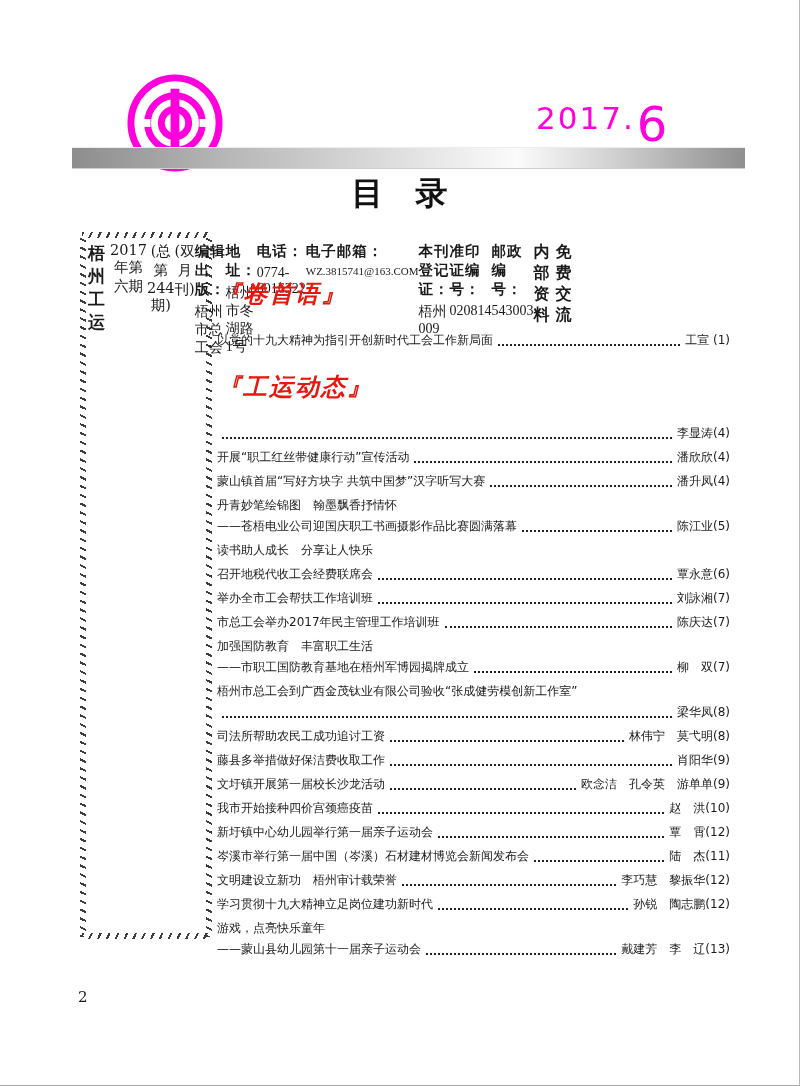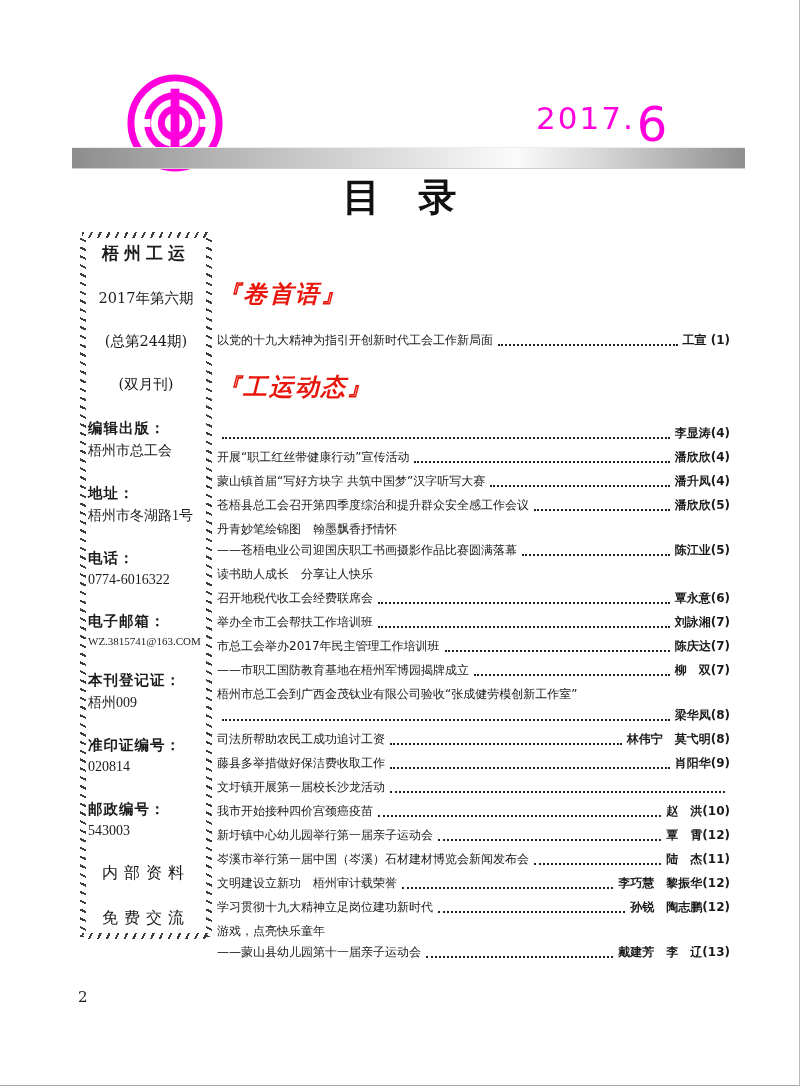--- a/index.html
+++ b/index.html
@@ -24,62 +24,62 @@
   .issue-prefix { font-size:31px; letter-spacing:2px; }
   .issue-number { font-size:48px; line-height:1; margin-left:2px; }
   .gray-bar {
     position:absolute; left:72px; top:147px; width:673px; height:22px;
     background:linear-gradient(90deg,#8d8d8d 0%,#b5b5b5 22%,#dedede 48%,#fbfbfb 66%,#d2d2d2 80%,#8f8f8f 100%);
     border-top:1px solid #ececec;
     border-bottom:1px solid #cfcfcf;
   }
   .page-title {
     position:absolute; left:0; top:172px; width:100%;
-    text-align:center; font-size:38px; font-weight:bold; color:#111;
+    text-align:center; font-size:32px; font-weight:bold; color:#111;
     font-family:"DejaVu Serif","Liberation Serif",serif;
   }
   
   .sidebar {
     position:absolute; left:80px; top:232px; width:132px; height:707px;
   }
   .zz { position:absolute; }
   .zz-top    { left:2px; right:2px; top:0;    height:6px; background:repeating-linear-gradient(115deg,#3c3c3c 0 2px,transparent 2px 8px); }
   .zz-bottom { left:2px; right:2px; bottom:0; height:6px; background:repeating-linear-gradient(115deg,#3c3c3c 0 2px,transparent 2px 8px); }
   .zz-left   { top:2px; bottom:2px; left:0;   width:6px;  background:repeating-linear-gradient(25deg,#3c3c3c 0 2px,transparent 2px 8px); }
   .zz-right  { top:2px; bottom:2px; right:0;  width:6px;  background:repeating-linear-gradient(25deg,#3c3c3c 0 2px,transparent 2px 8px); }
   .sb-content {
     position:absolute; inset:10px 8px;
-    display:flex; flex-direction:column; justify-content:space-between;
+    display:flex; justify-content:flex-start;
   }
   .sb-title  { text-align:center; font-size:17px; font-weight:bold; letter-spacing:5px;
                font-family:"DejaVu Serif","Liberation Serif",serif; }
   .sb-line   { text-align:center; font-size:14.5px; font-weight:normal;
                font-family:"DejaVu Serif","Liberation Serif",serif; }
   .sb-field  { text-align:left; }
   .sb-label  { font-size:14.5px; font-weight:bold; letter-spacing:1px; }
   .sb-value  { font-size:14px; margin-top:4px; font-family:Liberation Serif, serif; }
   .sb-value.sb-small { font-size:11px; letter-spacing:0; }
-  .sb-notice { text-align:center; font-size:16px; font-weight:normal; letter-spacing:6px;
+  .sb-notice { text-align:center; font-size:16px; font-weight:bold; letter-spacing:6px;
                font-family:"DejaVu Serif","Liberation Serif",serif; }
   
   .toc { position:absolute; left:217px; top:243px; width:513px;margin-top:35px; }
   .toc-section-header {
     color:#e8170d; font-size:24px; font-weight:bold; font-style:italic;
     font-family:"DejaVu Serif","Liberation Serif",serif;
     letter-spacing:2px; margin-bottom:20px;
   }
   .toc-section-header + .toc-entry { margin-top:0; }
   .toc-entry { margin-bottom:3px; }
   .toc-entry:last-child { margin-bottom:0; }
   .toc-entry + .toc-section-header { margin-top:20px; }
   .toc-row { display:flex; align-items:flex-end; font-size:12px; line-height:21px; }
   .toc-title  { white-space:pre-wrap; font-weight:500; }
   .toc-leader { flex:1 1 auto; min-width:10px; border-bottom:2px dotted #222;
                 margin:0 5px 5px 5px; }
-  .toc-byline { white-space:pre; font-weight:700; }
+  .toc-byline { white-space:pre; font-weight:400; }
   
   .page-number {
     position:absolute; left:78px; top:988px; font-size:15px;
     font-family:"DejaVu Serif","Liberation Serif",serif;
   }
 </style>
 </head>
 <body>
 
 <div class="page">
@@ -176,27 +176,20 @@
       </div>
       <div class="toc-entry">
         <div class="toc-row">
           <span class="toc-title">蒙山镇首届“写好方块字 共筑中国梦”汉字听写大赛</span>
           <span class="toc-leader"></span>
           <span class="toc-byline">潘升凤(4)</span>
         </div>
       </div>
       <div class="toc-entry">
         <div class="toc-row">
-          <span class="toc-title">苍梧县总工会召开第四季度综治和提升群众安全感工作会议</span>
-          <span class="toc-leader"></span>
-          <span class="toc-byline">潘欣欣(5)</span>
-        </div>
-      </div>
-      <div class="toc-entry">
-        <div class="toc-row">
           <span class="toc-title">丹青妙笔绘锦图　翰墨飘香抒情怀</span>
         </div>
         <div class="toc-row">
           <span class="toc-title">——苍梧电业公司迎国庆职工书画摄影作品比赛圆满落幕</span>
           <span class="toc-leader"></span>
           <span class="toc-byline">陈江业(5)</span>
         </div>
       </div>
       <div class="toc-entry">
         <div class="toc-row">
@@ -219,20 +212,23 @@
       </div>
       <div class="toc-entry">
         <div class="toc-row">
           <span class="toc-title">市总工会举办2017年民主管理工作培训班</span>
           <span class="toc-leader"></span>
           <span class="toc-byline">陈庆达(7)</span>
         </div>
       </div>
       <div class="toc-entry">
         <div class="toc-row">
+          <span class="toc-title">加强国防教育　丰富职工生活</span>
+        </div>
+        <div class="toc-row">
           <span class="toc-title">——市职工国防教育基地在梧州军博园揭牌成立</span>
           <span class="toc-leader"></span>
           <span class="toc-byline">柳　双(7)</span>
         </div>
       </div>
       <div class="toc-entry">
         <div class="toc-row">
           <span class="toc-title">梧州市总工会到广西金茂钛业有限公司验收“张成健劳模创新工作室”</span>
         </div>
         <div class="toc-row">
@@ -252,20 +248,21 @@
         <div class="toc-row">
           <span class="toc-title">藤县多举措做好保洁费收取工作</span>
           <span class="toc-leader"></span>
           <span class="toc-byline">肖阳华(9)</span>
         </div>
       </div>
       <div class="toc-entry">
         <div class="toc-row">
           <span class="toc-title">文圩镇开展第一届校长沙龙活动</span>
           <span class="toc-leader"></span>
+          <span class="toc-byline">欧念洁　孔令英　游单单(9)</span>
         </div>
       </div>
       <div class="toc-entry">
         <div class="toc-row">
           <span class="toc-title">我市开始接种四价宫颈癌疫苗</span>
           <span class="toc-leader"></span>
           <span class="toc-byline">赵　洪(10)</span>
         </div>
       </div>
       <div class="toc-entry">

